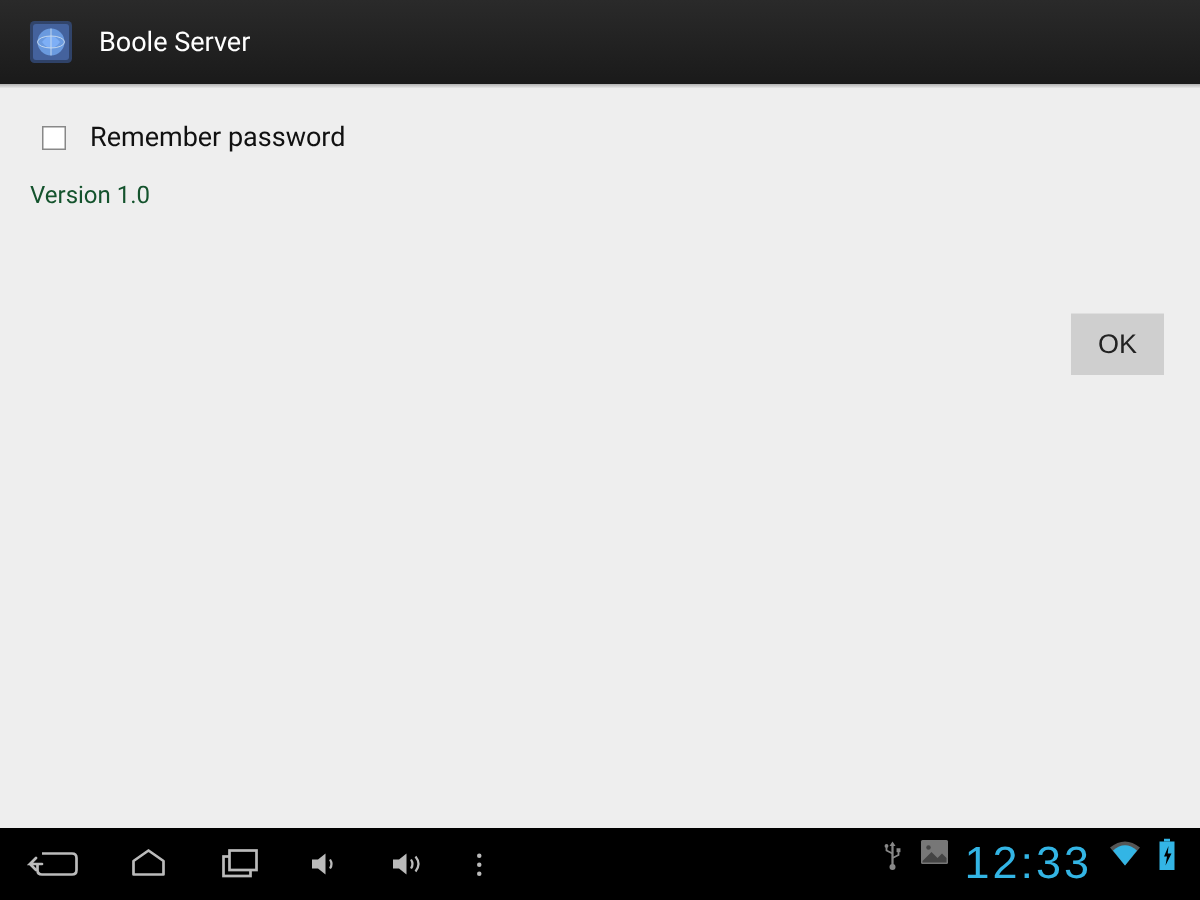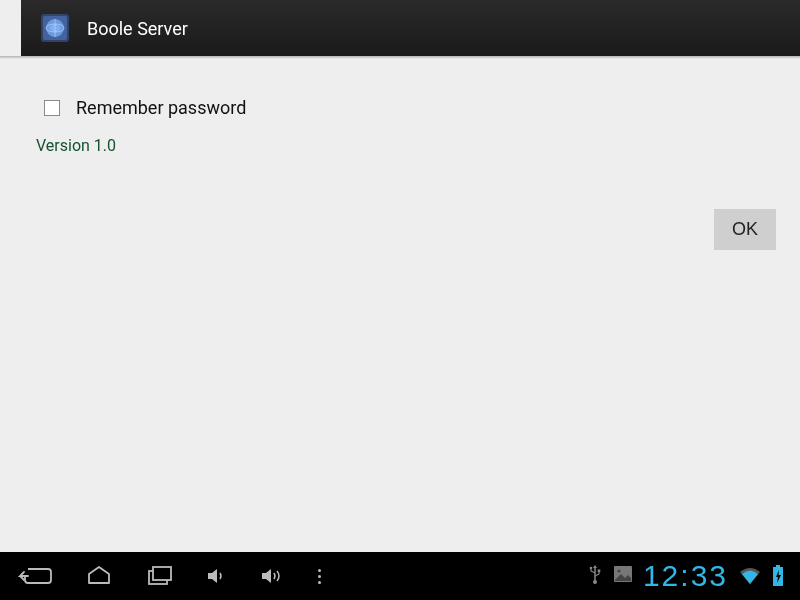--- a/index.html
+++ b/index.html
@@ -15,41 +15,40 @@
       background: #eeeeee;
       position: relative;
     }
     .titlebar {
       height: 56px;
       background: linear-gradient(to bottom, #2a2a2a, #1a1a1a);
       display: flex;
       align-items: center;
       padding-left: 16px;
       gap: 14px;
-      margin-left: 21px;
     }
     .app-icon {
       width: 36px;
       height: 36px;
       position: relative;
       display: flex;
       align-items: center;
       justify-content: center;
     }
     .app-title {
       color: #ffffff;
       font-size: 18px;
       font-weight: 400;
     }
     .shadow-strip {
       height: 3px;
       background: linear-gradient(to bottom, rgba(0,0,0,0.25), rgba(0,0,0,0));
     }
     .content {
-      padding: 16px;
+      padding: 0;
       position: relative;
     }
     .checkbox-row {
       display: flex;
       align-items: center;
       gap: 16px;
       padding: 22px 28px 8px 28px;
     }
     .checkbox {
       width: 16px;
@@ -93,21 +92,20 @@
       justify-content: space-between;
     }
     .nav-left {
       display: flex;
       align-items: center;
       gap: 32px;
       padding-left: 10px;
     }
     .nav-right {
       display: flex;
-      align-items: center;
       gap: 10px;
       padding-right: 8px;
     }
     .nav-btn {
       color: #bbb;
       display: flex;
       align-items: center;
       justify-content: center;
       cursor: pointer;
     }

